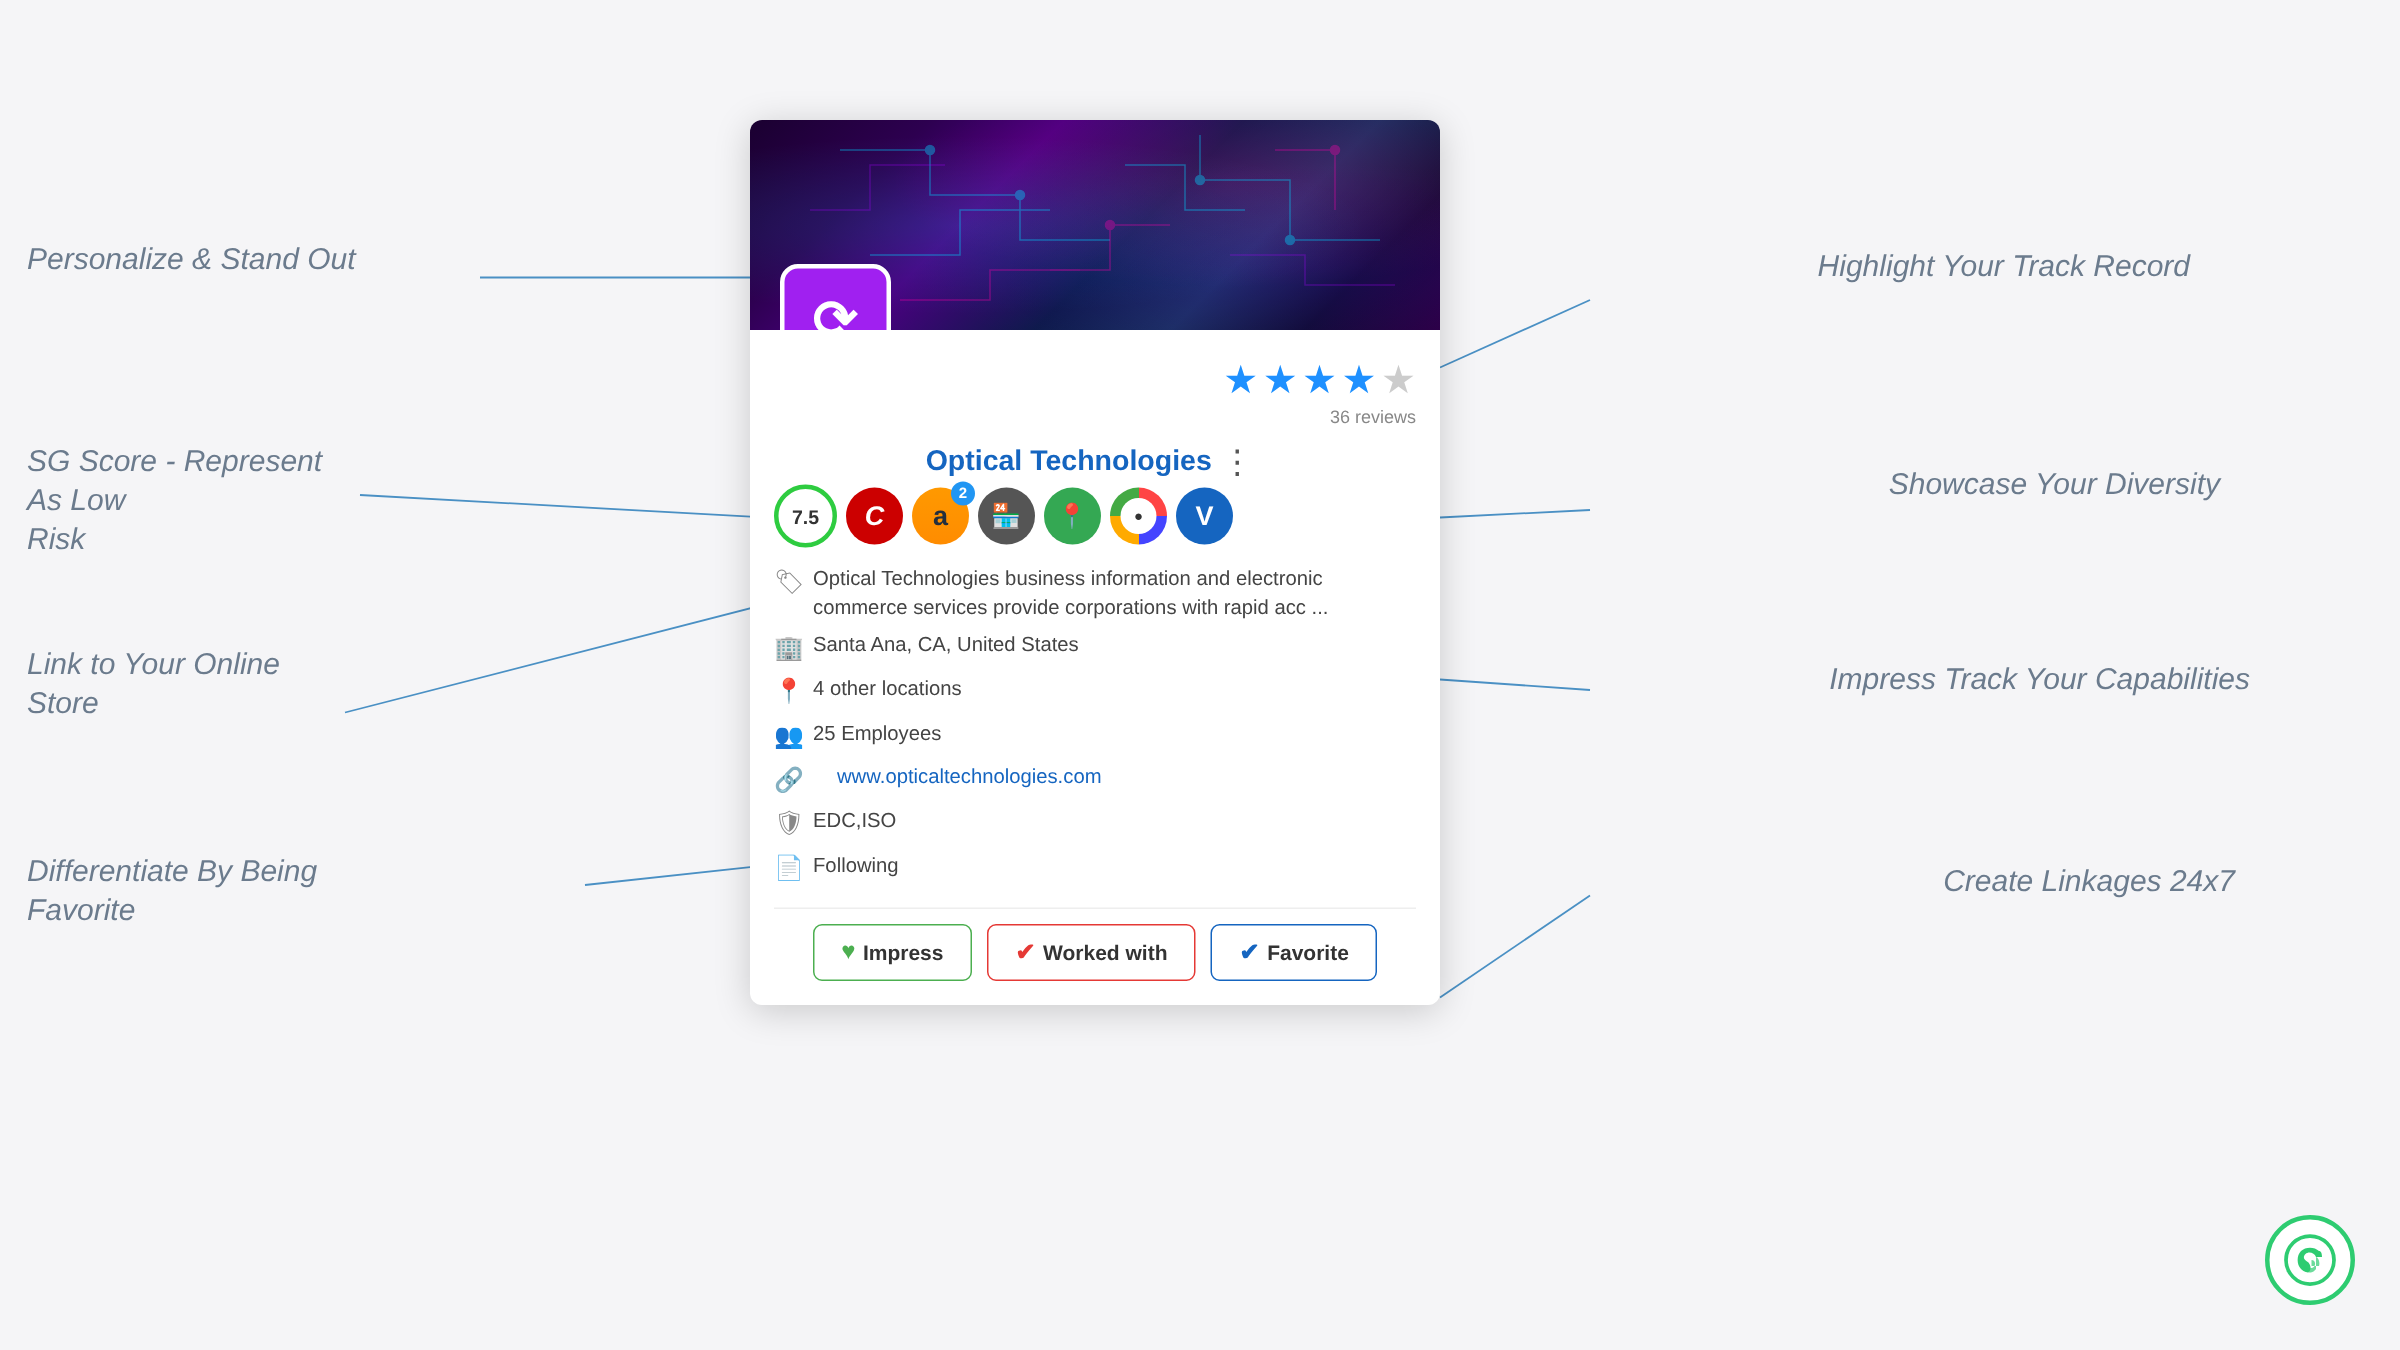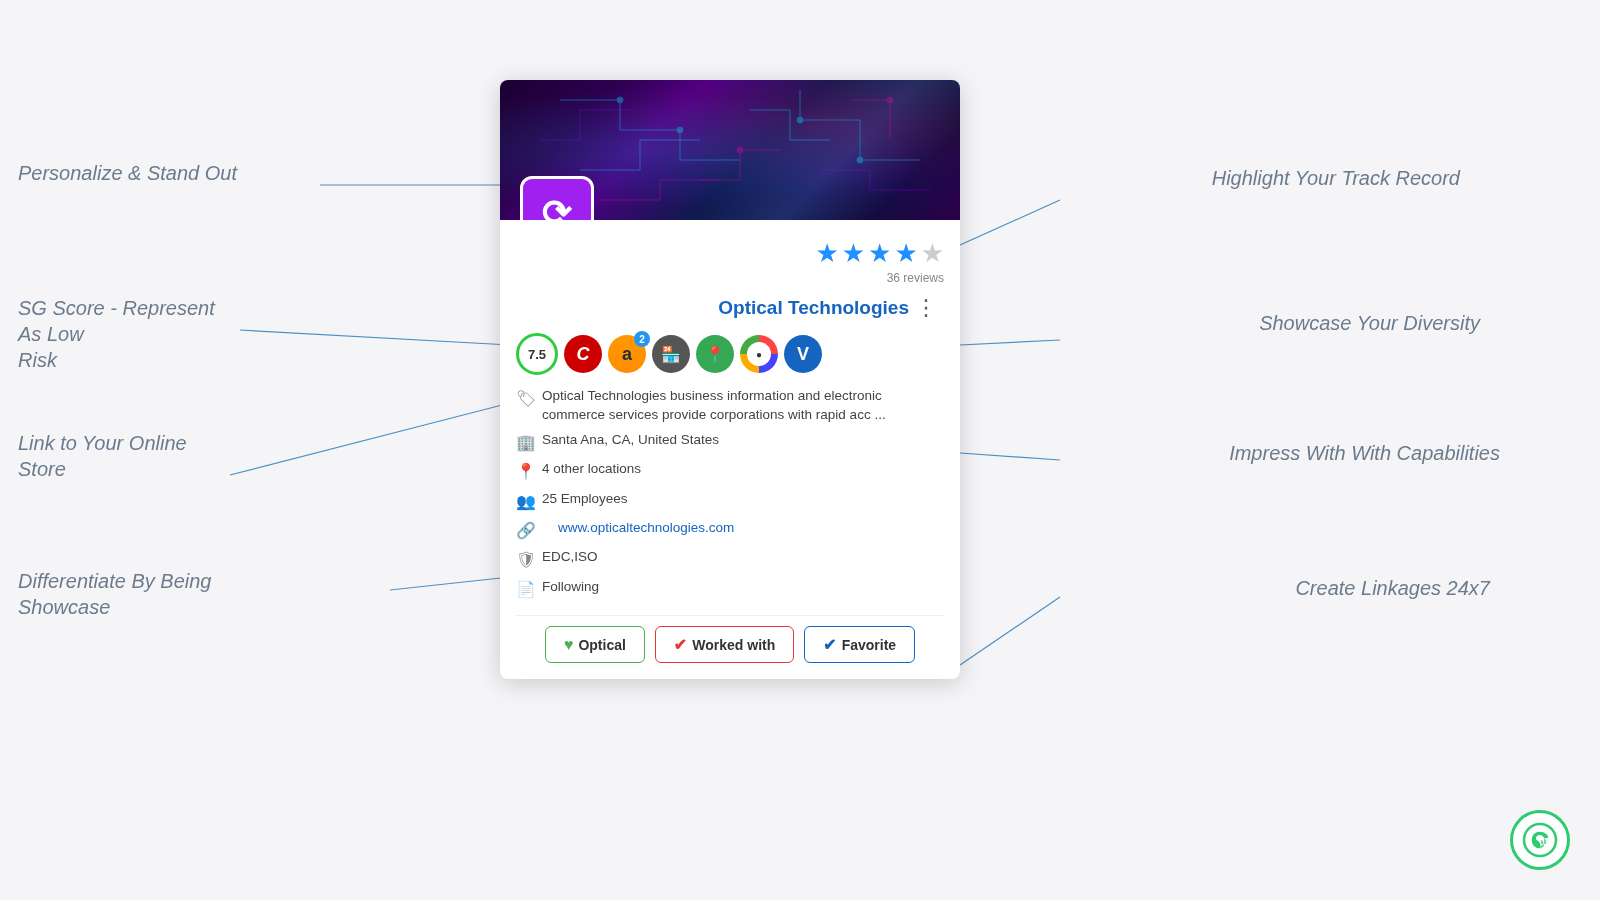--- a/index.html
+++ b/index.html
@@ -123,22 +123,21 @@
     }
 
     
     .card-body {
       padding: 8px 16px 16px 16px;
     }
 
     .company-header {
       display: flex;
       align-items: center;
-      justify-content: flex-end;
-      margin-bottom: 10px;
+      justify-content: center;
     }
 
     .company-name {
       font-size: 19px;
       font-weight: 700;
       color: #1565c0;
     }
 
     .more-btn {
       font-size: 22px;
@@ -299,24 +298,24 @@
       stroke: #4a90c4;
       stroke-width: 1.2;
     }
   </style>
 </head>
 <body>
 
 <div class="annotation" style="left: 18px; top: 160px;">Personalize &amp; Stand Out</div>
 <div class="annotation" style="left: 18px; top: 295px; max-width: 220px;">SG Score - Represent As Low<br>Risk</div>
 <div class="annotation" style="left: 18px; top: 430px; max-width: 220px;">Link to Your Online<br>Store</div>
-<div class="annotation" style="left: 18px; top: 568px; max-width: 260px;">Differentiate By Being Showcase</div>
+<div class="annotation" style="left: 18px; top: 568px; max-width: 260px;">Differentiate By Being Favorite</div>
 <div class="annotation" style="right: 140px; top: 165px; max-width: 280px; text-align: center;">Highlight Your Track Record</div>
 <div class="annotation" style="right: 120px; top: 310px; max-width: 280px;">Showcase Your Diversity</div>
-<div class="annotation" style="right: 100px; top: 440px; max-width: 300px;">Impress With With Capabilities</div>
+<div class="annotation" style="right: 100px; top: 440px; max-width: 300px;">Impress Track Your Capabilities</div>
 <div class="annotation" style="right: 110px; top: 575px; max-width: 280px;">Create Linkages 24x7</div>
 
 <svg class="lines" xmlns="http://www.w3.org/2000/svg">
 
   <line x1="320" y1="185" x2="500" y2="185"></line>
 
   <line x1="240" y1="330" x2="510" y2="345"></line>
 
   <line x1="230" y1="475" x2="510" y2="403"></line>
 
@@ -449,21 +448,21 @@
         <div class="info-row">
           <span class="info-icon">📄</span>
           <span>Following</span>
         </div>
 
       </div>
 
       <div class="action-buttons">
         <button class="btn btn-favorite">
           <span class="btn-icon-green">♥</span>
-          <span>Optical</span>
+          <span>Impress</span>
         </button>
         <button class="btn btn-worked">
           <span class="btn-icon-red">✔</span>
           <span>Worked with</span>
         </button>
         <button class="btn btn-following">
           <span class="btn-icon-blue">✔</span>
           <span>Favorite</span>
         </button>
       </div>

